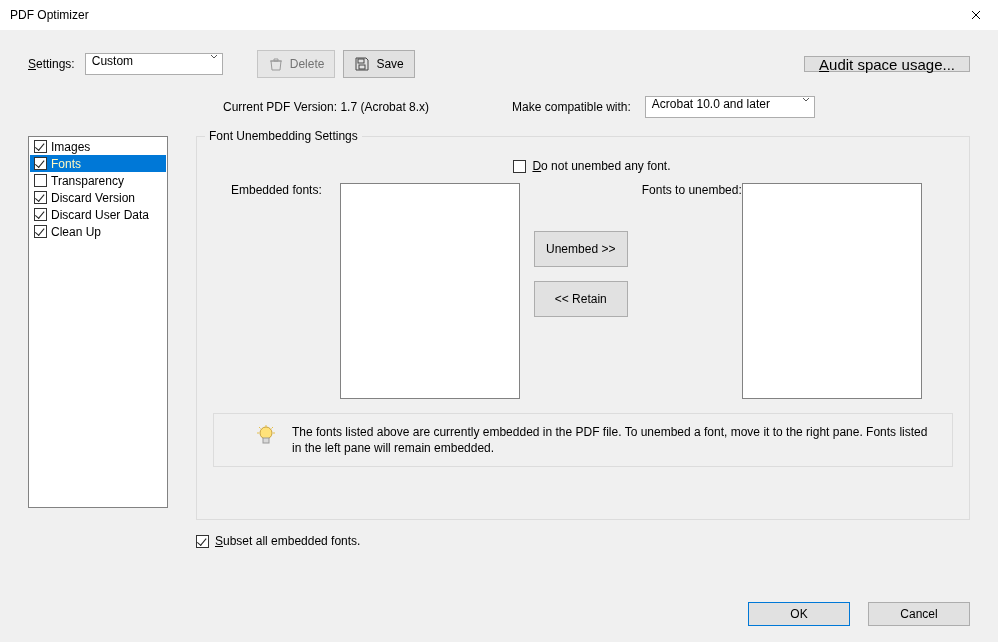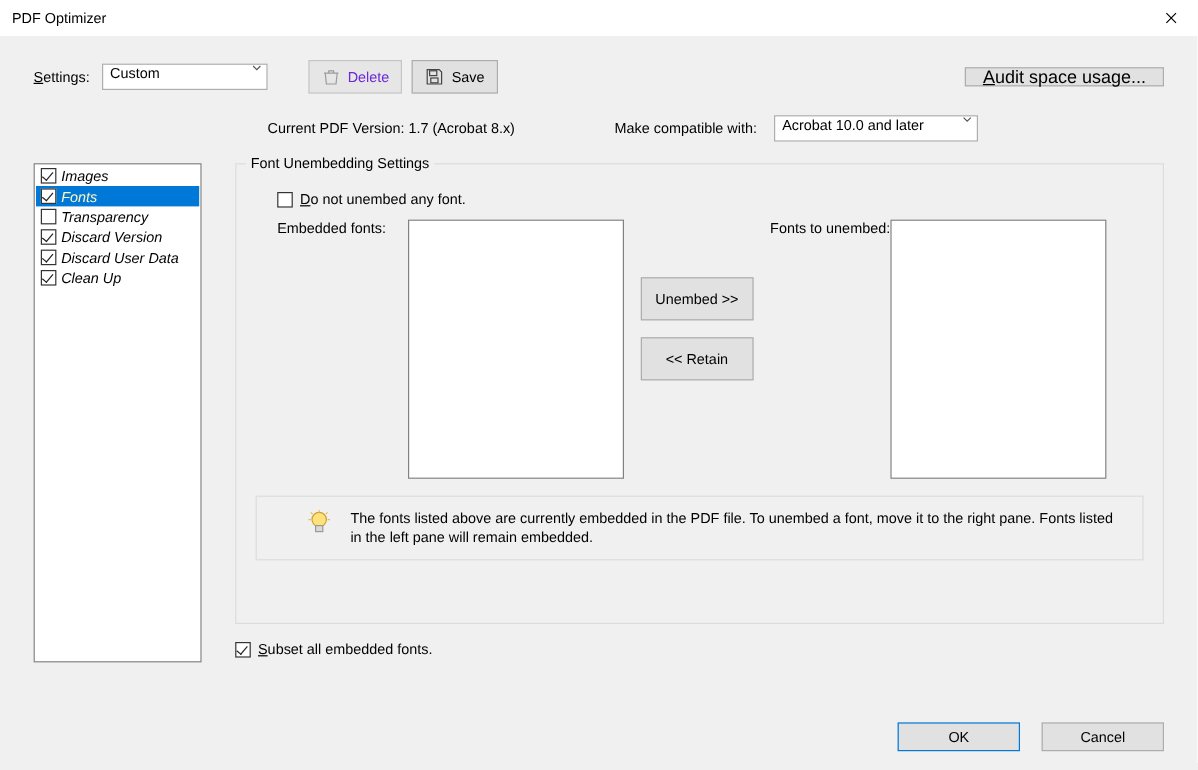--- a/index.html
+++ b/index.html
@@ -62,21 +62,21 @@
     display: inline-flex;
     align-items: center;
     gap: 6px;
     height: 28px;
     padding: 0 10px;
     border: 1px solid #adadad;
     background: #e1e1e1;
     font-size: 12px;
   }
   .toolbar-btn.disabled {
-    color: #6d28d9;
+    color: #737373;
     background: #e6e6e6;
     border-color: #c5c5c5;
     justify-content: flex-end;
   }
   .toolbar-btn .icon { width: 16px; height: 16px; }
   .spacer { flex: 1; }
   .audit-btn {
     height: 16px;
     padding: 0 14px;
     border: 1px solid #adadad;
@@ -95,25 +95,24 @@
   .version-row .compat-label { margin-left: 73px; margin-right: 4px; }
 
   .main-row {
     display: flex;
     margin-top: 18px;
     gap: 28px;
   }
 
   .category-list {
     width: 140px;
-    height: 416px;
+    height: 372px;
     background: #ffffff;
     border: 1px solid #828282;
     padding: 1px;
-    font-style: italic;
   }
   .cat-item {
     display: flex;
     align-items: center;
     height: 17px;
     padding: 0 4px;
     gap: 4px;
     font-size: 12px;
     white-space: nowrap;
   }
@@ -153,20 +152,21 @@
     position: absolute;
     top: -8px; left: 8px;
     background: #f0f0f0;
     padding: 0 4px;
     font-size: 12px;
   }
 
   .inline-cb-row {
     display: flex; align-items: center; gap: 6px;
     margin: 8px 0 10px 18px;
+    justify-content: center;
   }
 
   .fonts-columns {
     display: flex;
     align-items: flex-start;
     gap: 14px;
     margin-top: 6px;
   }
   .col { display: flex; flex-direction: row; }
   .col-label { margin-bottom: 6px; margin-left: 18px; }

